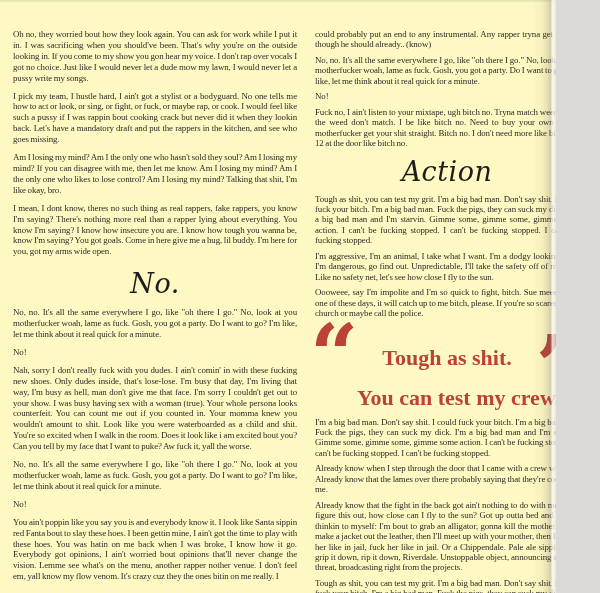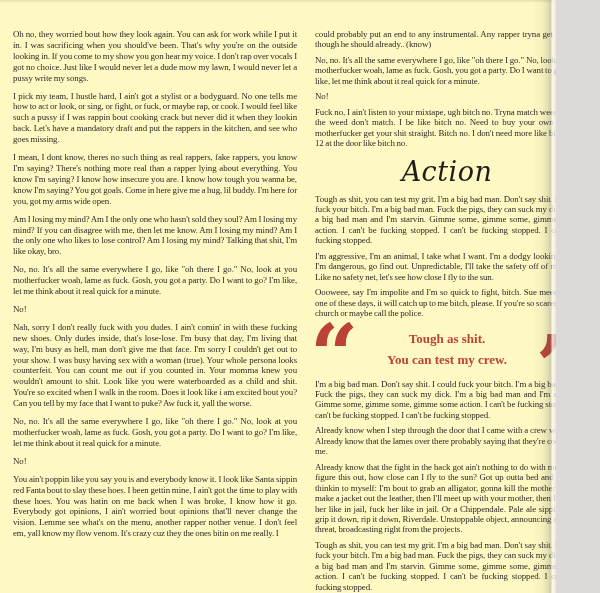--- a/index.html
+++ b/index.html
@@ -54,24 +54,25 @@
     font-size:84px;
     line-height:1;
     color:#bb4237;
     pointer-events:none;
   }
   .pq-open{left:-5px;top:-13px;}
   .pq-close{right:-5px;top:-1px;}
   .pq-line{
     font-family:"Liberation Serif", serif;
     font-weight:700;
-    font-size:13px;
+    font-size:22px;
     line-height:21px;
     color:#bb4237;
     white-space:nowrap;
+    margin-top:19px;
   }
   .page-edge{
     position:absolute;top:0;right:0;
     width:24px;height:100%;
     background:linear-gradient(to right,
       rgba(110,104,96,0) 0%,
       rgba(110,104,96,0.06) 40%,
       rgba(95,90,82,0.16) 66%,
       rgba(85,80,74,0.26) 76%,
       rgba(250,249,246,0.85) 86%,
@@ -87,22 +88,23 @@
 </head>
 <body>
 
 <div class="page">
 
   <div class="columns">
 
     <div class="col col-left">
       <p class="body">Oh no, they worried bout how they look again. You can ask for work while I put it in. I was sacrificing when you should've been. That's why you're on the outside looking in. If you come to my show you gon hear my voice. I don't rap over vocals I got no choice. Just like I would never let a dude mow my lawn, I would never let a pussy write my songs.</p>
       <p class="body">I pick my team, I hustle hard, I ain't got a stylist or a bodyguard. No one tells me how to act or look, or sing, or fight, or fuck, or maybe rap, or cook. I would feel like such a pussy if I was rappin bout cooking crack but never did it when they lookin back. Let's have a mandatory draft and put the rappers in the kitchen, and see who goes missing.</p>
+      <p class="body">Am I losing my mind? Am I the only one who hasn't sold they soul? Am I losing my mind? If you can disagree with me, then let me know. Am I losing my mind? Am I the only one who likes to lose control? Am I losing my mind? Talking that shit, I'm like okay, bro.</p>
       <p class="body">I mean, I dont know, theres no such thing as real rappers, fake rappers, you know I'm saying? There's nothing more real than a rapper lying about everything. You know I'm saying? I know how insecure you are. I know how tough you wanna be, know I'm saying? You got goals. Come in here give me a hug, lil buddy. I'm here for you, got my arms wide open.</p>
-      <p class="body">Am I losing my mind? Am I the only one who hasn't sold they soul? Am I losing my mind? If you can disagree with me, then let me know. Am I losing my mind? Am I the only one who likes to lose control? Am I losing my mind? Talking that shit, I'm like okay, bro.</p>
+      <h2 class="section-heading heading-no">No.</h2>
       <p class="body">No, no. It's all the same everywhere I go, like "oh there I go." No, look at you motherfucker woah, lame as fuck. Gosh, you got a party. Do I want to go? I'm like, let me think about it real quick for a minute.</p>
       <p class="body">No!</p>
       <p class="body">Nah, sorry I don't really fuck with you dudes. I ain't comin' in with these fucking new shoes. Only dudes inside, that's lose-lose. I'm busy that day, I'm living that way, I'm busy as hell, man don't give me that face. I'm sorry I couldn't get out to your show. I was busy having sex with a woman (true). Your whole persona looks counterfeit. You can count me out if you counted in. Your momma knew you wouldn't amount to shit. Look like you were waterboarded as a child and shit. You're so excited when I walk in the room. Does it look like i am excited bout you? Can you tell by my face that I want to puke? Aw fuck it, yall the worse.</p>
       <p class="body">No, no. It's all the same everywhere I go, like "oh there I go." No, look at you motherfucker woah, lame as fuck. Gosh, you got a party. Do I want to go? I'm like, let me think about it real quick for a minute.</p>
       <p class="body">No!</p>
       <p class="body">You ain't poppin like you say you is and everybody know it. I look like Santa sippin red Fanta bout to slay these hoes. I been gettin mine, I ain't got the time to play with these hoes. You was hatin on me back when I was broke, I know how it go. Everybody got opinions, I ain't worried bout opinions that'll never change the vision. Lemme see what's on the menu, another rapper nother venue. I don't feel em, yall know my flow venom. It's crazy cuz they the ones bitin on me really. I</p>
     </div>
 
     <div class="col col-right">
       <p class="body">could probably put an end to any instrumental. Any rapper tryna get it even though he should already.. (know)</p>

